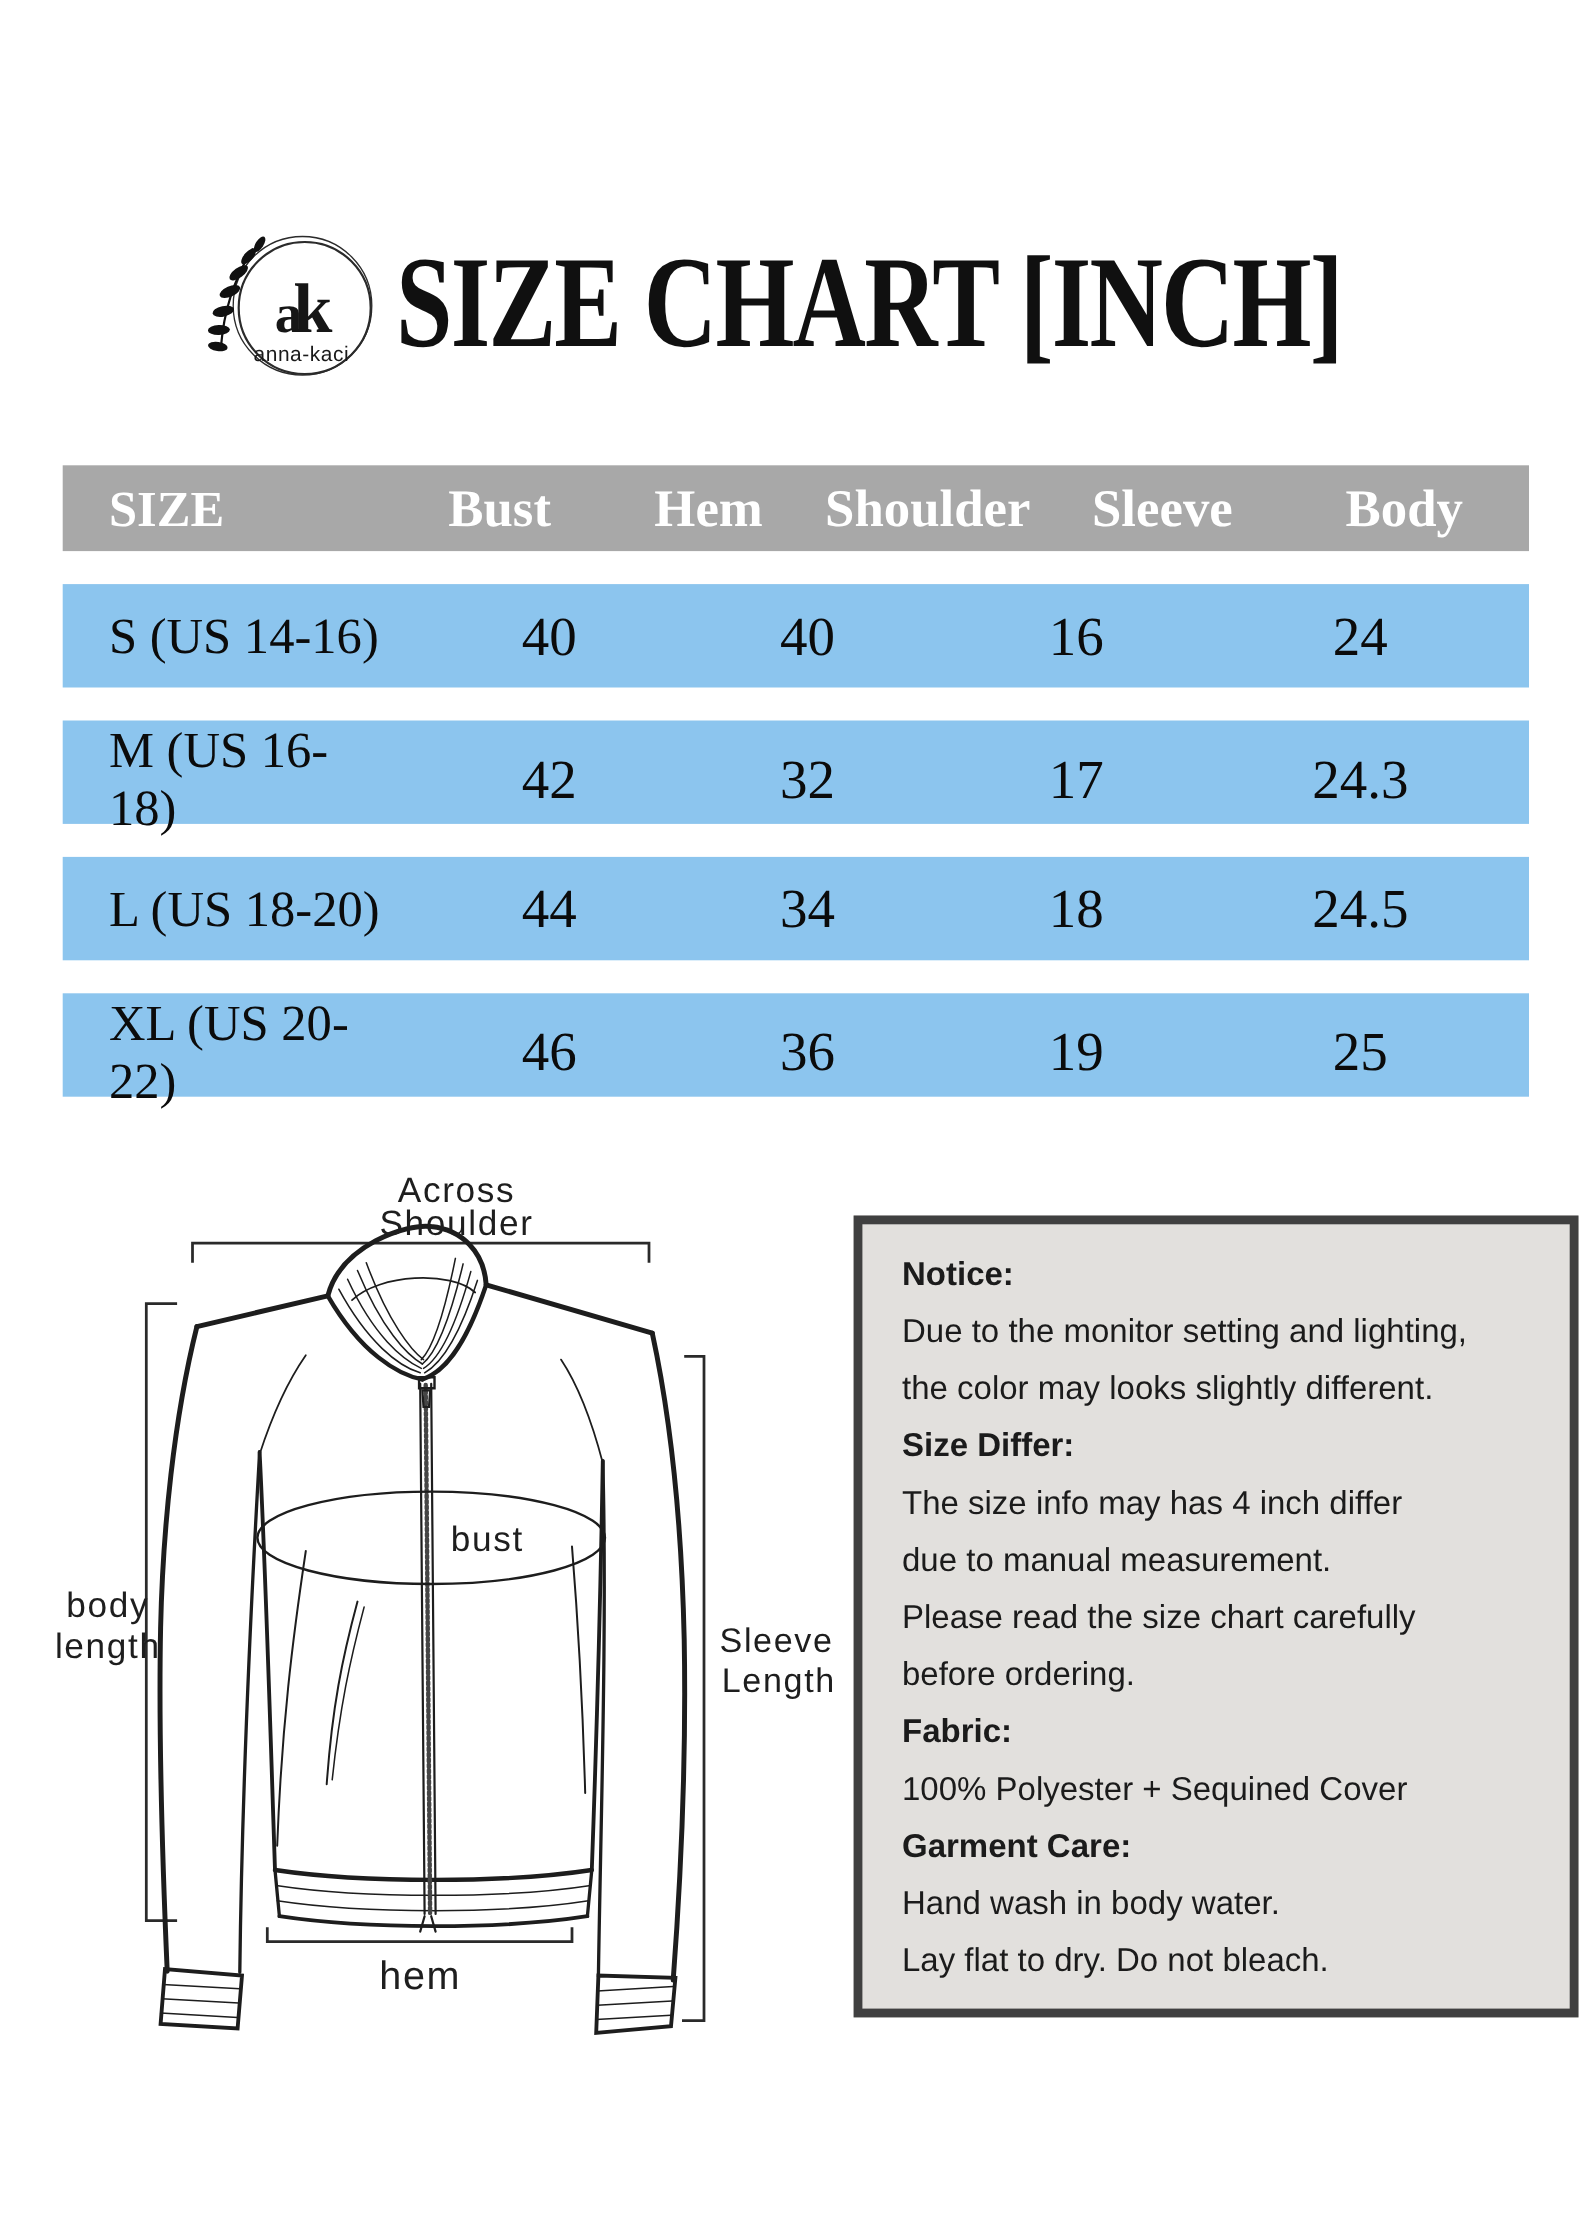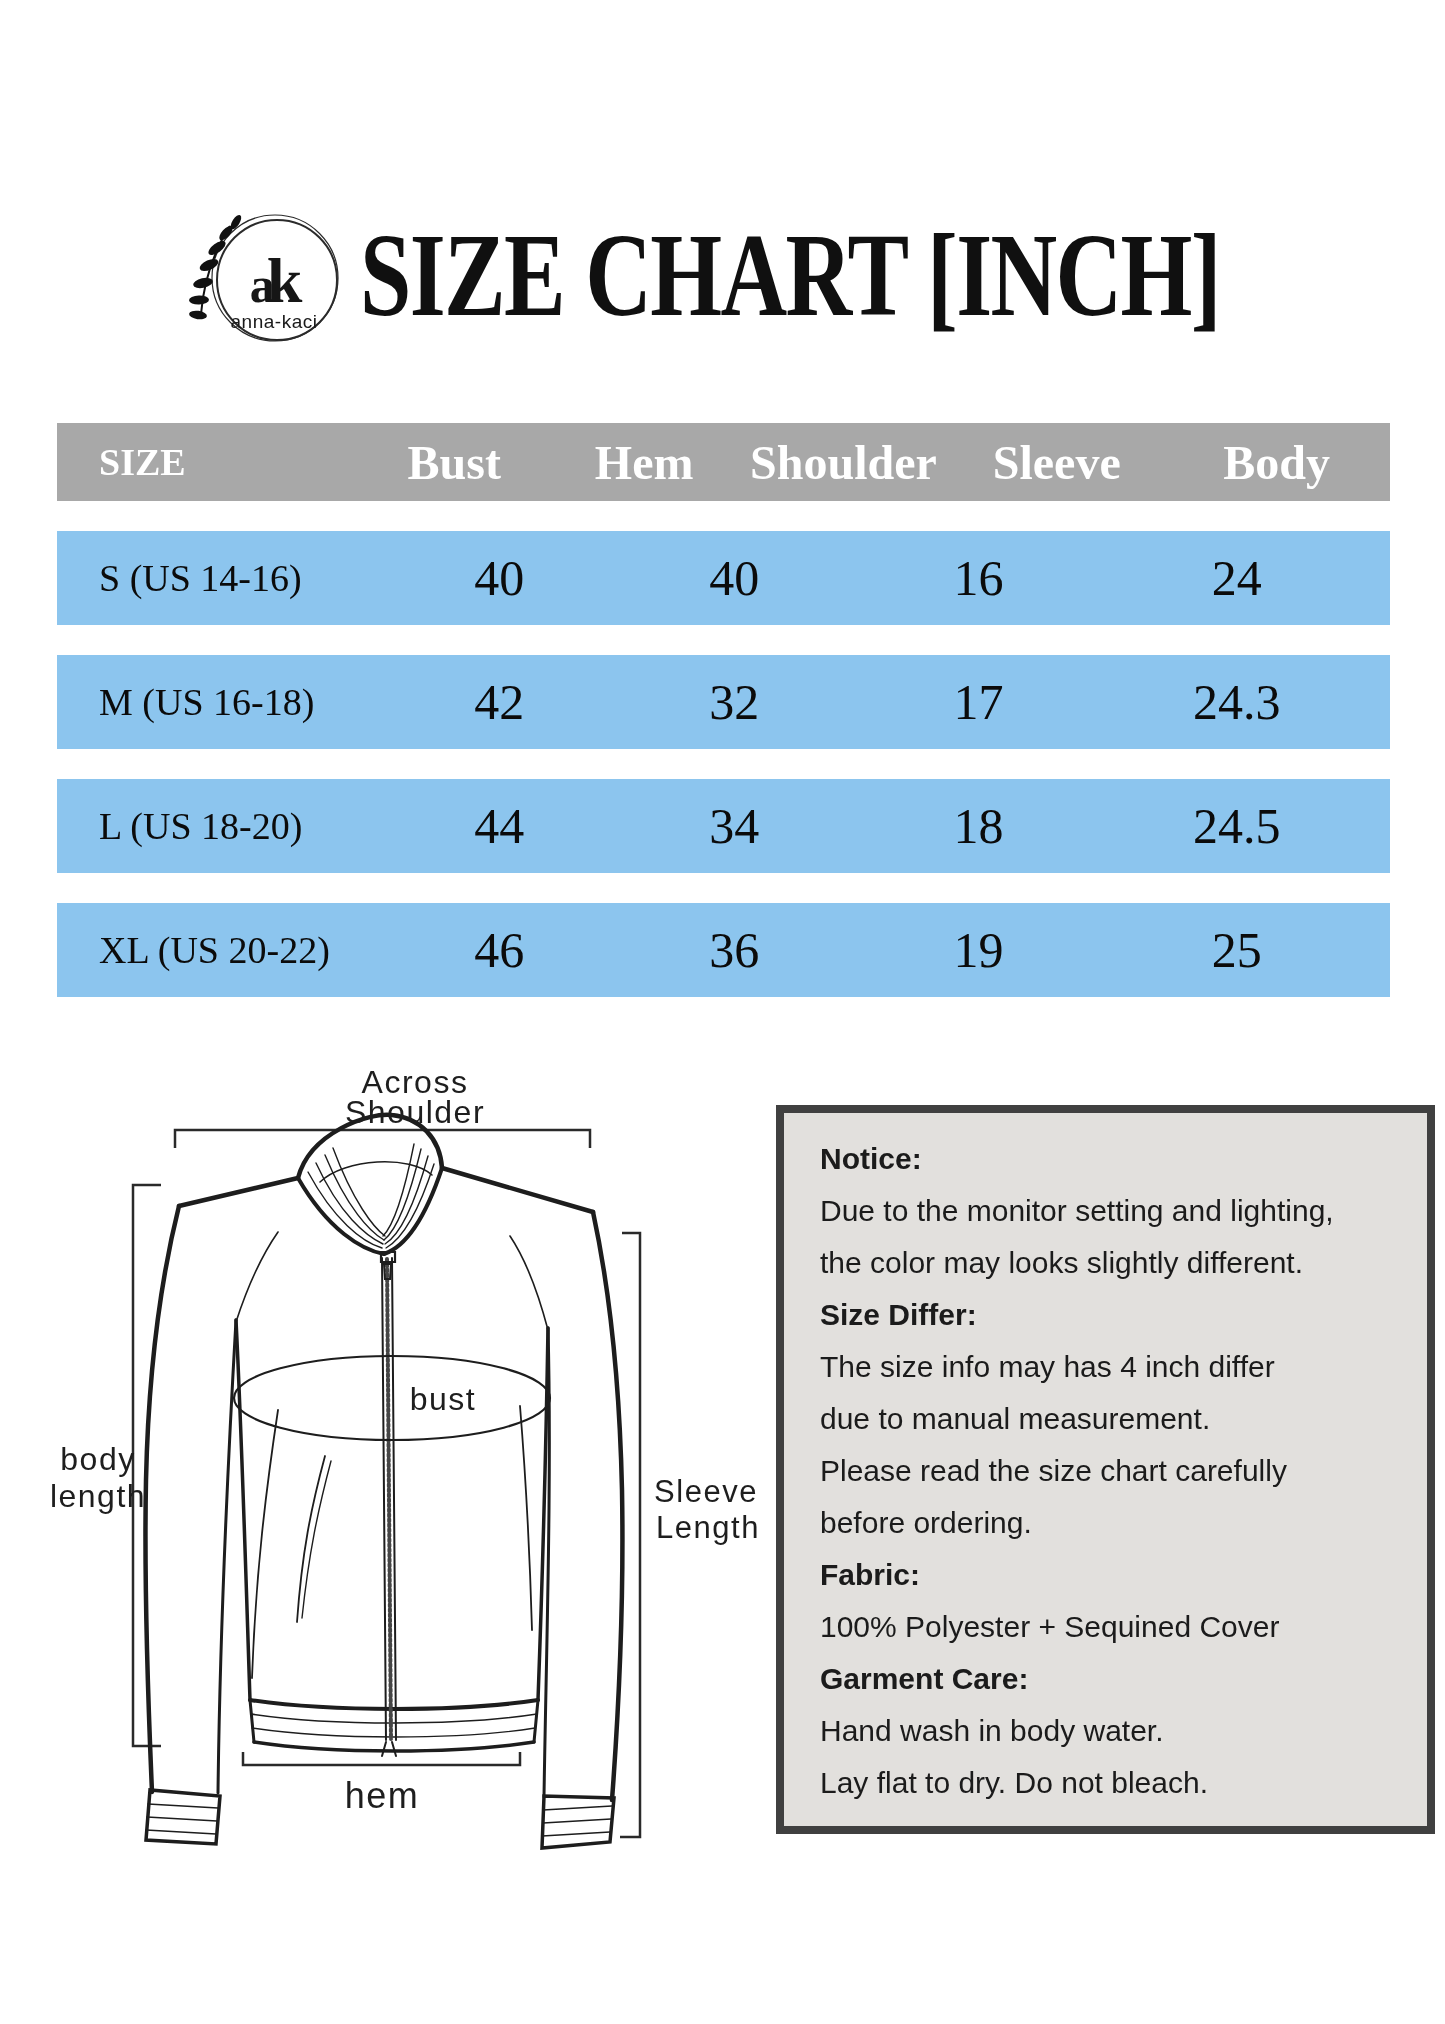--- a/index.html
+++ b/index.html
@@ -23,21 +23,21 @@
   }
   .t-head{height:78px;background:var(--header-gray,#a8a8a8);}
   .t-data{height:94px;background:var(--row-blue,#8cc5ee);margin-top:30px;gap:45px;}
   .t-head .cell{
     font-family:"Liberation Serif",serif;font-weight:bold;font-size:48px;
     color:#ffffff;text-align:center;
   }
   .t-data .cell{
     font-family:"Liberation Serif",serif;font-size:50px;color:#0b0b0b;text-align:center;
   }
-  .cell.first{text-align:left;padding-left:42px;font-size:38px;}
+  .cell.first{text-align:left;padding-left:42px;font-size:46px;}
   
   .diagram{position:absolute;left:40px;top:1060px;width:760px;height:880px;}
   .diagram text{
     font-family:"Liberation Sans",sans-serif;fill:#1e1e1e;font-size:32px;letter-spacing:1.5px;
   }
   .diagram text.small{font-size:31px;}
   
   .notice{
     position:absolute;left:776px;top:1105px;width:659px;height:729px;
     background:var(--notice-bg,#e2e0dd);border:8px solid #404040;box-sizing:border-box;

